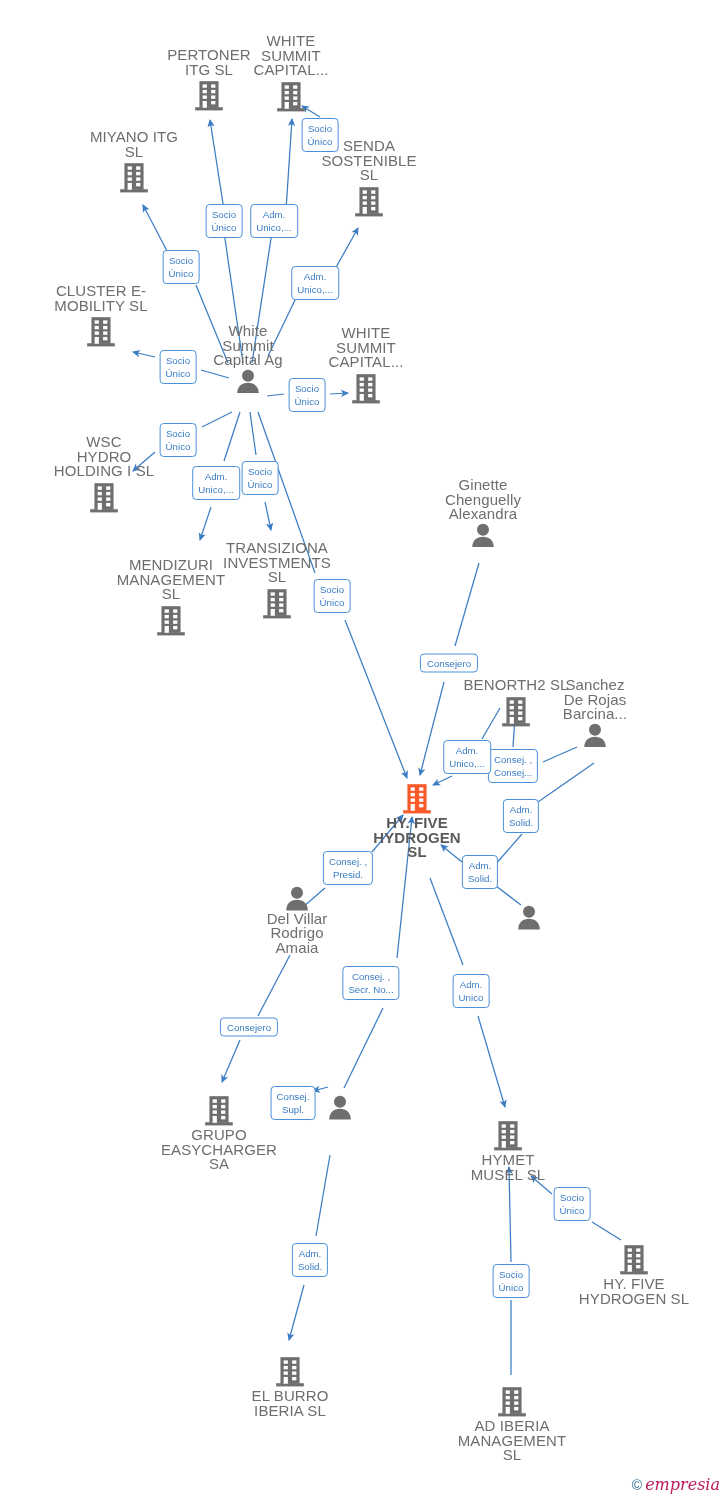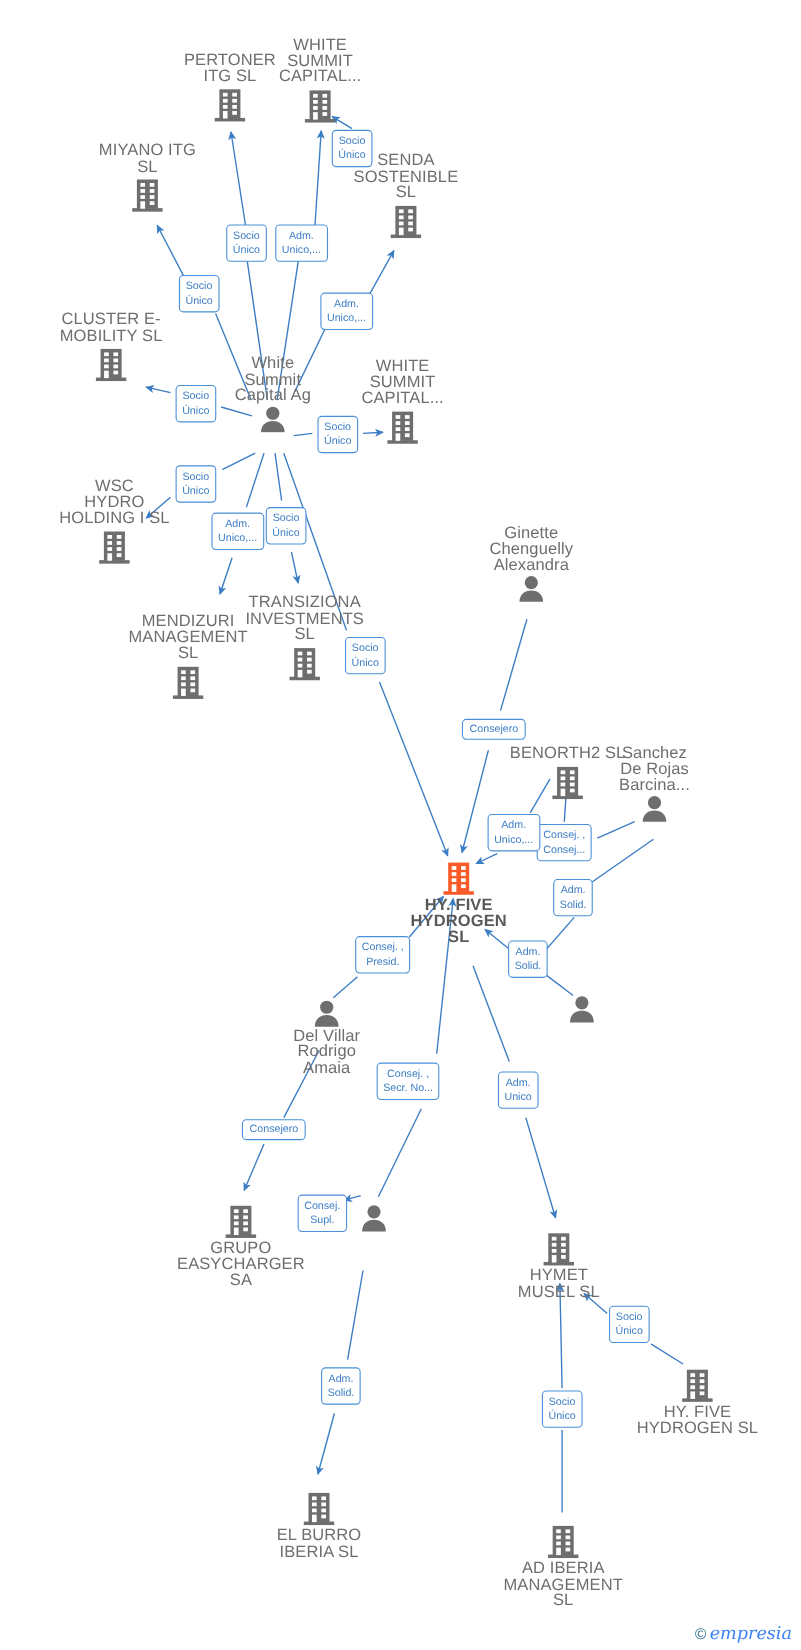--- a/index.html
+++ b/index.html
@@ -66,21 +66,21 @@
     position: absolute;
     right: 8px;
     bottom: 6px;
     font-size: 13px;
     color: #2f6f8f;
     display: flex;
     align-items: center;
     gap: 3px;
   }
   #watermark .wm-brand {
-    color: #3b82f6;
+    color: #be185d;
     font-family: "DejaVu Serif", serif;
     font-style: italic;
     font-size: 16px;
   }
   #watermark .wm-c { font-size: 14px; color: #2f6f8f; }
 </style>
 </head>
 <body>
 
 <div id="canvas">
@@ -344,21 +344,21 @@
             <rect x="18" y="11.2" width="4" height="3.2" fill="#fff"></rect>
             <rect x="10" y="16.4" width="4" height="3.2" fill="#fff"></rect>
             <rect x="18" y="16.4" width="4" height="3.2" fill="#fff"></rect>
             <rect x="10" y="21.6" width="4" height="6.4" fill="#fff"></rect>
             <rect x="18" y="21.6" width="4" height="3.2" fill="#fff"></rect>
           </svg></span>
         <div class="node-label">HY.  FIVE
 HYDROGEN
 SL</div>
       </div>
-      <div class="node person below" style="left: 297px; top: 908px;">
+      <div class="node person below" style="left: 297px; top: 885px;">
         <span class="icon-wrap"><svg width="30" height="24.599999999999998" viewBox="0 0 32 26">
             <circle cx="16" cy="7" r="6.4" fill="#6e6e6e"></circle>
             <path d="M4.5,26 C4.5,18.4 9.5,14.6 16,14.6 C22.5,14.6 27.5,18.4 27.5,26 Z" fill="#6e6e6e"></path>
           </svg></span>
         <div class="node-label">Del Villar
 Rodrigo
 Amaia</div>
       </div>
       <div class="node person below" style="left: 529px; top: 904px;">
         <span class="icon-wrap"><svg width="30" height="24.599999999999998" viewBox="0 0 32 26">

